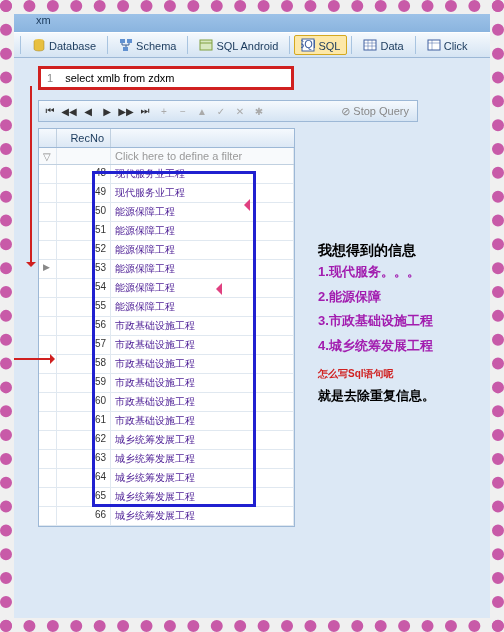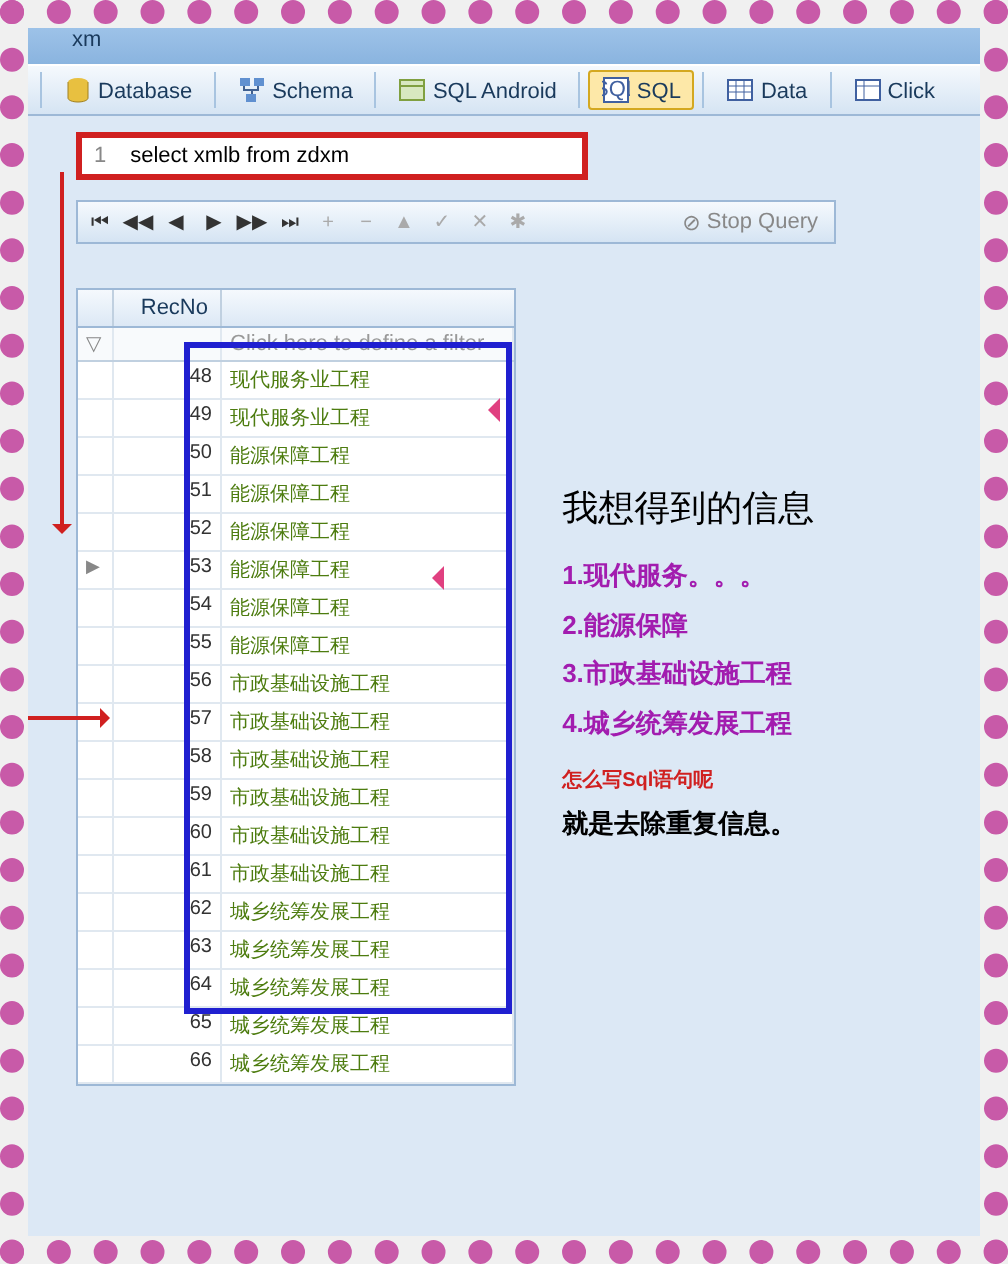--- a/index.html
+++ b/index.html
@@ -13,38 +13,38 @@
 .ticon{width:14px;height:14px;display:inline-block}
 .sep{width:1px;height:18px;background:#a8c4e0;margin:0 2px}
 .content{padding:8px 8px 8px 24px;position:relative}
 .sqlbox{border:3px solid #d02020;background:#fff;padding:3px 6px;display:flex;gap:12px;font-family:'Courier New',monospace;font-size:12px;width:256px}
 .sqlline{color:#888}
 .sqltxt{color:#000}
 .navbar{margin-top:10px;height:22px;background:linear-gradient(#f5f9fd,#d5e4f3);border:1px solid #9db8d6;display:flex;align-items:center;padding:0 2px;gap:1px;width:380px}
 .nbtn{width:18px;height:18px;display:flex;align-items:center;justify-content:center;cursor:pointer;font-size:10px;color:#333;border:1px solid transparent}
 .nbtn.dis{color:#aaa;cursor:default}
 .stopq{margin-left:auto;display:flex;align-items:center;gap:3px;color:#888;padding:0 6px;cursor:pointer}
-.grid{margin-top:22px;border:1px solid #9db8d6;background:#fff;width:220px;display:inline-block;vertical-align:top}
+.grid{margin-top:6px;border:1px solid #9db8d6;background:#fff;width:257px;display:inline-block;vertical-align:top}
 .ghead{display:flex;background:linear-gradient(#f5f9fd,#dce8f5);border-bottom:1px solid #9db8d6}
 .ghead .gc{padding:3px 6px;border-right:1px solid #c0d0e0;font-size:11px;color:#1a3a5c}
 .gc.c0{width:18px}
 .gc.c1{width:54px;text-align:right}
 .gc.c2{flex:1}
 .filterrow{display:flex;border-bottom:1px solid #c0d0e0;background:#f8fafc}
 .filterrow .gc{padding:2px 4px;border-right:1px solid #e0e8f0;color:#999;font-size:11px}
 .filterrow .funnel{font-size:10px;color:#888}
 .gbody{max-height:420px;overflow:hidden}
 .grow{display:flex;border-bottom:1px solid #e0e8f0}
 .grow .gc{padding:2px 4px;border-right:1px solid #e0e8f0;font-size:10px;white-space:nowrap;overflow:hidden}
 .grow .c0{color:#888;font-size:9px}
 .grow .c1{color:#333}
-.grow .c2{color:#4d7c0f}
+.grow .c2{color:#4c1d95}
 .bluebox{position:absolute;border:3px solid #2020d0;pointer-events:none;z-index:50}
 .info{display:inline-block;vertical-align:top;margin-left:20px;margin-top:120px;width:170px}
-.info h2{font-size:18px;font-weight:normal;color:#000;margin-bottom:10px}
+.info h2{font-size:14px;font-weight:bold;color:#000;}
 .info .lst{font-size:13px;color:#a21caf;font-weight:bold;line-height:1.9}
 .info .q{font-size:10px;color:#d02020;font-weight:bold;margin-top:8px}
 .info .a{font-size:13px;color:#000;font-weight:bold;margin-top:6px}
 .arrow-v{position:absolute;width:2px;background:#d02020}
 .arrow-v::after{content:'';position:absolute;bottom:-6px;left:-4px;border:5px solid transparent;border-top-color:#d02020}
 .arrow-h{position:absolute;height:2px;background:#d02020}
 .arrow-h::after{content:'';position:absolute;right:-6px;top:-4px;border:5px solid transparent;border-left-color:#d02020}
 .pinkarr{position:absolute;width:0;height:0;border:6px solid transparent;border-right-color:#e04080}
 </style>
 </head>

